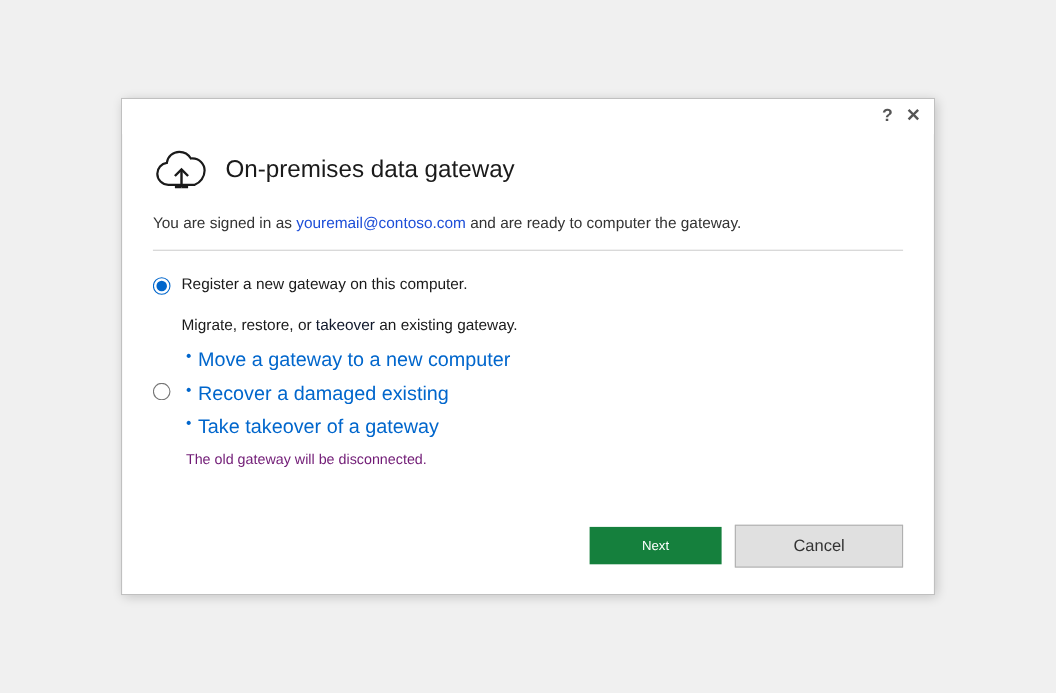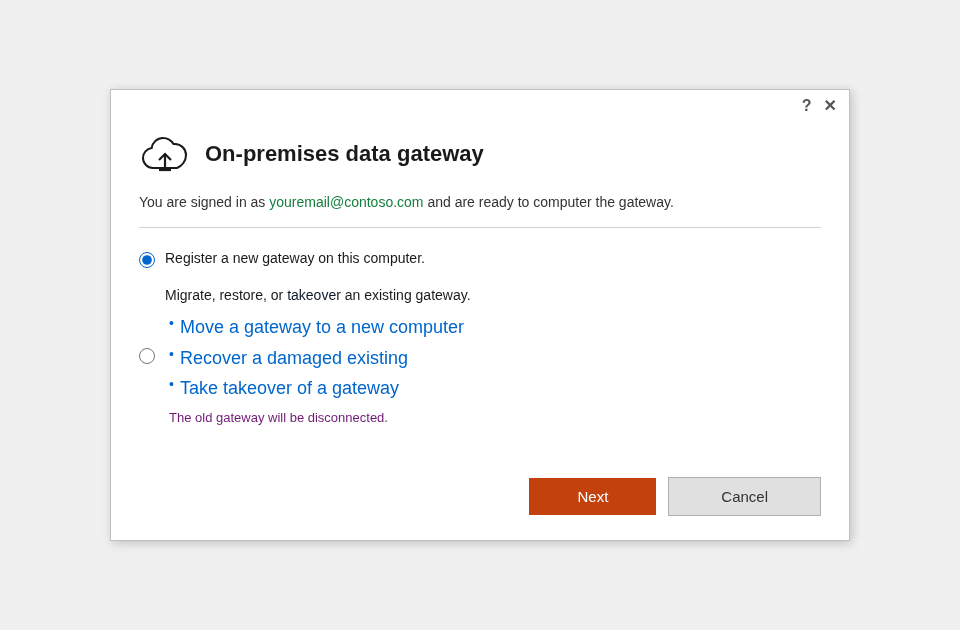--- a/index.html
+++ b/index.html
@@ -54,37 +54,37 @@
     }
 
     .cloud-icon {
       width: 52px;
       height: 44px;
       flex-shrink: 0;
     }
 
     .dialog-title {
       font-size: 22px;
-      font-weight: 700;
+      font-weight: 400;
       color: #1a1a1a;
     }
 
     .dialog-body {
       padding: 0 28px 20px 28px;
     }
 
     .signed-in-text {
       font-size: 14px;
       color: #333;
       line-height: 1.5;
       margin-bottom: 4px;
     }
 
     .signed-in-text .email {
-      color: #15803d;
+      color: #1d4ed8;
     }
 
     .divider {
       height: 1px;
       background: #d0d0d0;
       margin: 14px 0 20px 0;
     }
 
     .option-row {
       display: flex;
@@ -143,25 +143,25 @@
 
     .dialog-footer {
       display: flex;
       justify-content: flex-end;
       align-items: center;
       padding: 16px 28px 24px 28px;
       gap: 12px;
     }
 
     .btn-next {
-      background: #c2410c;
+      background: #15803d;
       color: #ffffff;
       border: none;
       padding: 10px 48px;
-      font-size: 15px;
+      font-size: 12px;
       font-family: 'Segoe UI', Arial, sans-serif;
       cursor: pointer;
       font-weight: 400;
       min-width: 120px;
     }
 
     .btn-cancel {
       background: #e0e0e0;
       color: #333;
       border: 1px solid #b0b0b0;

